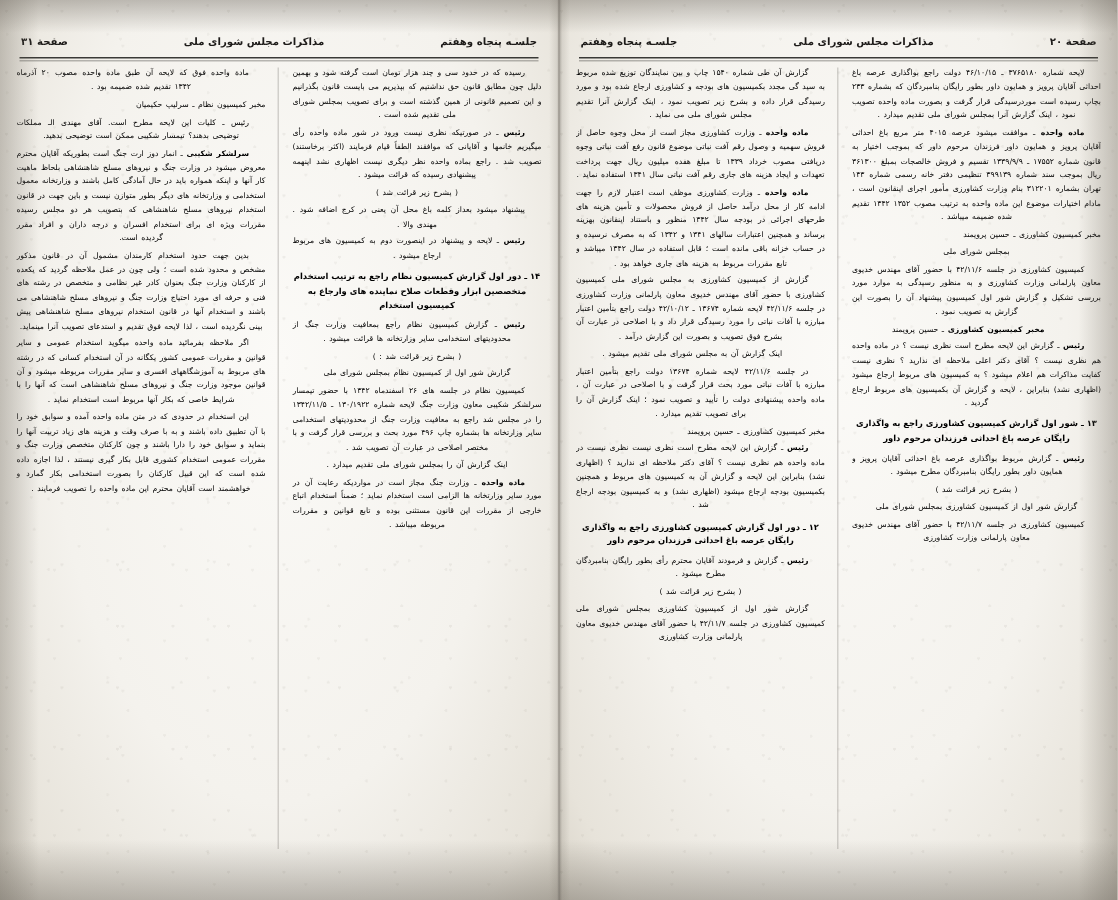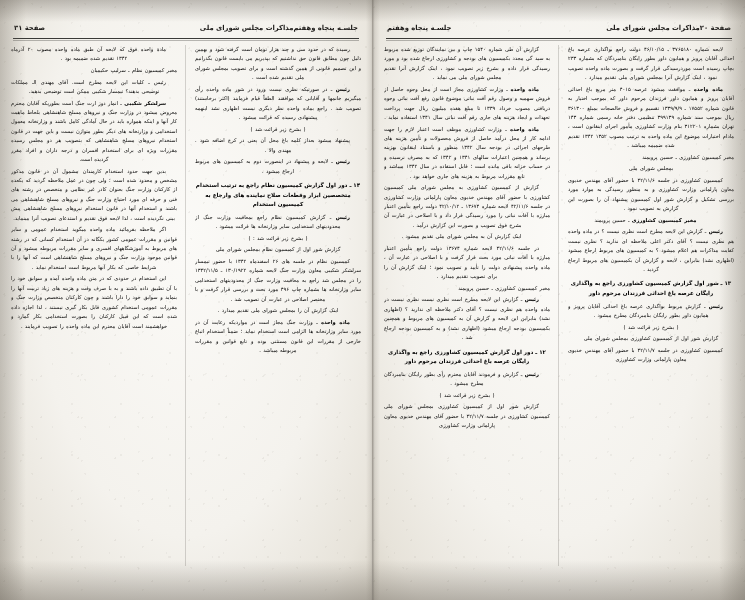--- a/index.html
+++ b/index.html
@@ -68,21 +68,21 @@
     background-size:37px 41px,53px 47px,61px 43px,44px 59px,49px 51px,67px 39px,57px 63px;
   }
 
   
   .runhead{
     position:absolute;left:14px;right:14px;top:24px;
     display:flex;align-items:baseline;justify-content:space-between;
     font-size:6.8px;font-weight:bold;color:#1c1a18;
     letter-spacing:.2px;
   }
-  .runhead .rh-c{flex:1;text-align:right;}
+  .runhead .rh-c{flex:1;text-align:center;}
   .runhead .rh-s{white-space:nowrap;}
   .rule{
     position:absolute;left:13px;right:13px;top:38px;height:1px;
     background:#20201e;opacity:.88;
   }
   .rule.thin{top:40px;height:1px;opacity:.30;}
 
   
   .cols{
     position:absolute;left:11px;right:11px;top:45px;bottom:34px;

